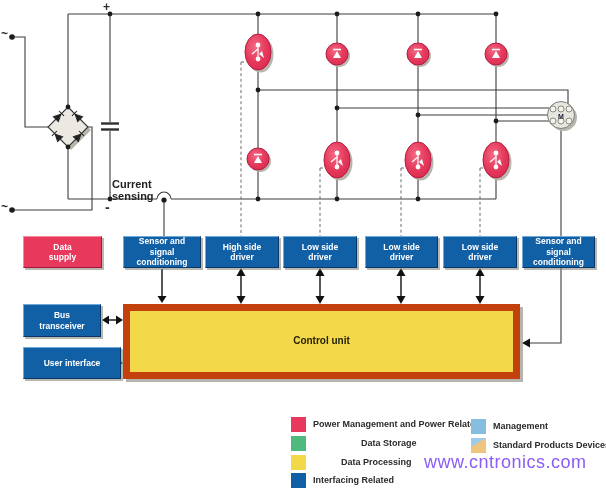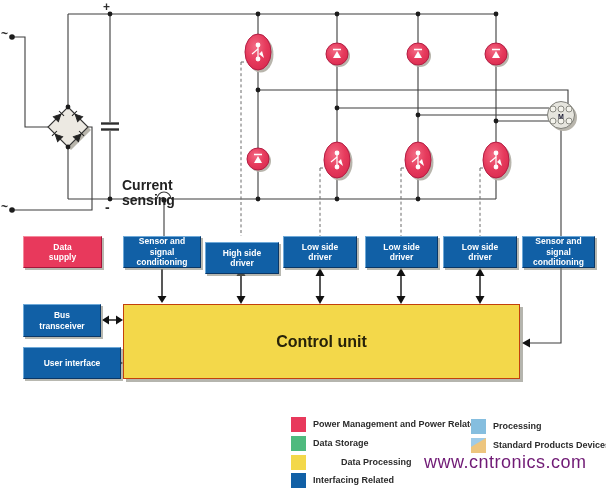--- a/index.html
+++ b/index.html
@@ -9,31 +9,31 @@
   }
   #circuit { position:absolute; left:0; top:0; }
   .txt { position:absolute; color:#2e2e2e; font-weight:bold; }
   .box {
     position:absolute; box-sizing:border-box; display:flex; align-items:center;
     justify-content:center; text-align:center; font-weight:bold; color:#fff;
     font-size:8.5px; line-height:1.22; border:1px solid;
   }
   .blue  { background:#1160a6; border-color:#6ea9d8 #0a3766 #0a3766 #6ea9d8; box-shadow:2px 2px 0 rgba(125,125,112,.55); }
   .pink  { background:#e8395c; border-color:#f48a9c #a5163a #a5163a #f48a9c; box-shadow:2px 2px 0 rgba(125,125,112,.55); }
-  .yellow{ background:#f3d84a; color:#272209; border:1px solid #c2410c; box-shadow:3px 3px 0 rgba(120,120,108,.55); font-size:16px;justify-content:center; }
+  .yellow{ background:#f3d84a; color:#272209; border:7px solid #c2410c; box-shadow:3px 3px 0 rgba(120,120,108,.55); font-size:10px;justify-content:center; }
   .lbl-w44 span{ display:inline-block; max-width:44px; }
   .lbl-w64 span{ display:inline-block; max-width:64px; }
   .lbl-w50 span{ display:inline-block; max-width:50px; }
   .lbl-w58 span{ display:inline-block; max-width:58px; }
   .legend-item { position:absolute; display:flex; align-items:flex-start; }
   .swatch { position:relative; width:15px; height:15px; flex:0 0 15px; }
   .swatch .corner { position:absolute; left:0; top:0; width:100%; height:60%;
                     clip-path:polygon(0 0,100% 0,0 100%); }
   .legend-label { margin-left:7px; font-size:9px; font-weight:bold; color:#2b2b2b; line-height:15px; white-space:nowrap; }
-  #watermark { position:absolute; left:424px; top:452px; font-size:18px; color:#701a75; letter-spacing:.5px; }
+  #watermark { position:absolute; left:424px; top:452px; font-size:18px; color:#8b5cf6; letter-spacing:.5px; }
 </style>
 </head>
 <body>
 
 <div id="stage">
 
   <svg id="circuit" width="606" height="410" viewBox="0 0 606 410">
     <defs>
       <radialGradient id="pg" cx="40%" cy="35%" r="75%">
         <stop offset="0%" stop-color="#f26a84"></stop>
@@ -235,29 +235,29 @@
         <polygon points="109,358.5 109,367.5 102,363" stroke="none"></polygon>
         <polygon points="116,358.5 116,367.5 123,363" stroke="none"></polygon>
       <polygon points="530,338.5 530,347.5 522,343" stroke="none"></polygon>
     </g>
   </svg>
 
   <div class="txt" style="left:103px; top:0px; font-size:12px;">+</div>
   <div class="txt" style="left:105px; top:199px; font-size:14px;">-</div>
   <div class="txt" style="left:1px; top:27px; font-size:12px;">~</div>
   <div class="txt" style="left:1px; top:200px; font-size:12px;">~</div>
-  <div class="txt" style="left:122px; top:178px; width:48px; font-size:14px; line-height:1.1; color:#222;">Current sensing</div>
+  <div class="txt" style="left:112px; top:178px; width:48px; font-size:11px; line-height:1.1; color:#222;">Current sensing</div>
 
   <div class="box pink lbl-w44" style="left: 23px; top: 236px; width: 79px; height: 32px; background: rgb(232, 57, 92);">
       <span>Data supply</span>
     </div>
   <div class="box blue lbl-w64" style="left: 123px; top: 236px; width: 78px; height: 32px; background: rgb(17, 96, 166);">
       <span>Sensor and signal conditioning</span>
     </div>
-  <div class="box blue lbl-w50" style="left: 205px; top: 236px; width: 74px; height: 32px; background: rgb(17, 96, 166); margin-top: 6px;">
+  <div class="box blue lbl-w50" style="left: 205px; top: 236px; width: 74px; height: 32px; background: rgb(17, 96, 166);">
       <span>High side driver</span>
     </div>
   <div class="box blue lbl-w50" style="left: 283px; top: 236px; width: 74px; height: 32px; background: rgb(17, 96, 166);">
       <span>Low side driver</span>
     </div>
   <div class="box blue lbl-w50" style="left: 365px; top: 236px; width: 73px; height: 32px; background: rgb(17, 96, 166);">
       <span>Low side driver</span>
     </div>
   <div class="box blue lbl-w50" style="left: 443px; top: 236px; width: 74px; height: 32px; background: rgb(17, 96, 166);">
       <span>Low side driver</span>
@@ -274,35 +274,35 @@
     </div>
   <div class="box yellow" style="left: 123px; top: 304px; width: 397px; height: 75px; background: rgb(243, 216, 74);">
       <span>Control unit</span>
     </div>
 
   <div>
     <div class="legend-item" style="left:291px; top:417px;">
       <span class="swatch" style="background: rgb(232, 57, 92);"></span>
       <span class="legend-label">Power Management and Power Related</span>
     </div>
-    <div class="legend-item" style="left:291px; top:436px;">
+    <div class="legend-item" style="left:291px; top:436px;gap:48px;">
       <span class="swatch" style="background: rgb(78, 186, 126);"></span>
       <span class="legend-label">Data Storage</span>
     </div>
     <div class="legend-item" style="left:291px; top:455px;gap:28px;">
       <span class="swatch" style="background: rgb(243, 216, 74);"></span>
       <span class="legend-label">Data Processing</span>
     </div>
     <div class="legend-item" style="left:291px; top:473px;">
       <span class="swatch" style="background: rgb(17, 96, 166);"></span>
       <span class="legend-label">Interfacing Related</span>
     </div>
     <div class="legend-item" style="left:471px; top:419px;">
       <span class="swatch" style="background: rgb(133, 190, 223);"></span>
-      <span class="legend-label">Processing</span>
+      <span class="legend-label">Management</span>
     </div>
     <div class="legend-item" style="left:471px; top:438px;">
       <span class="swatch" style="background: rgb(237, 197, 126);">
           <span class="corner" style="background: rgb(158, 203, 232);"></span>
         </span>
       <span class="legend-label">Standard Products Devices</span>
     </div>
   </div>
 
   <div id="watermark">www.cntronics.com</div>

